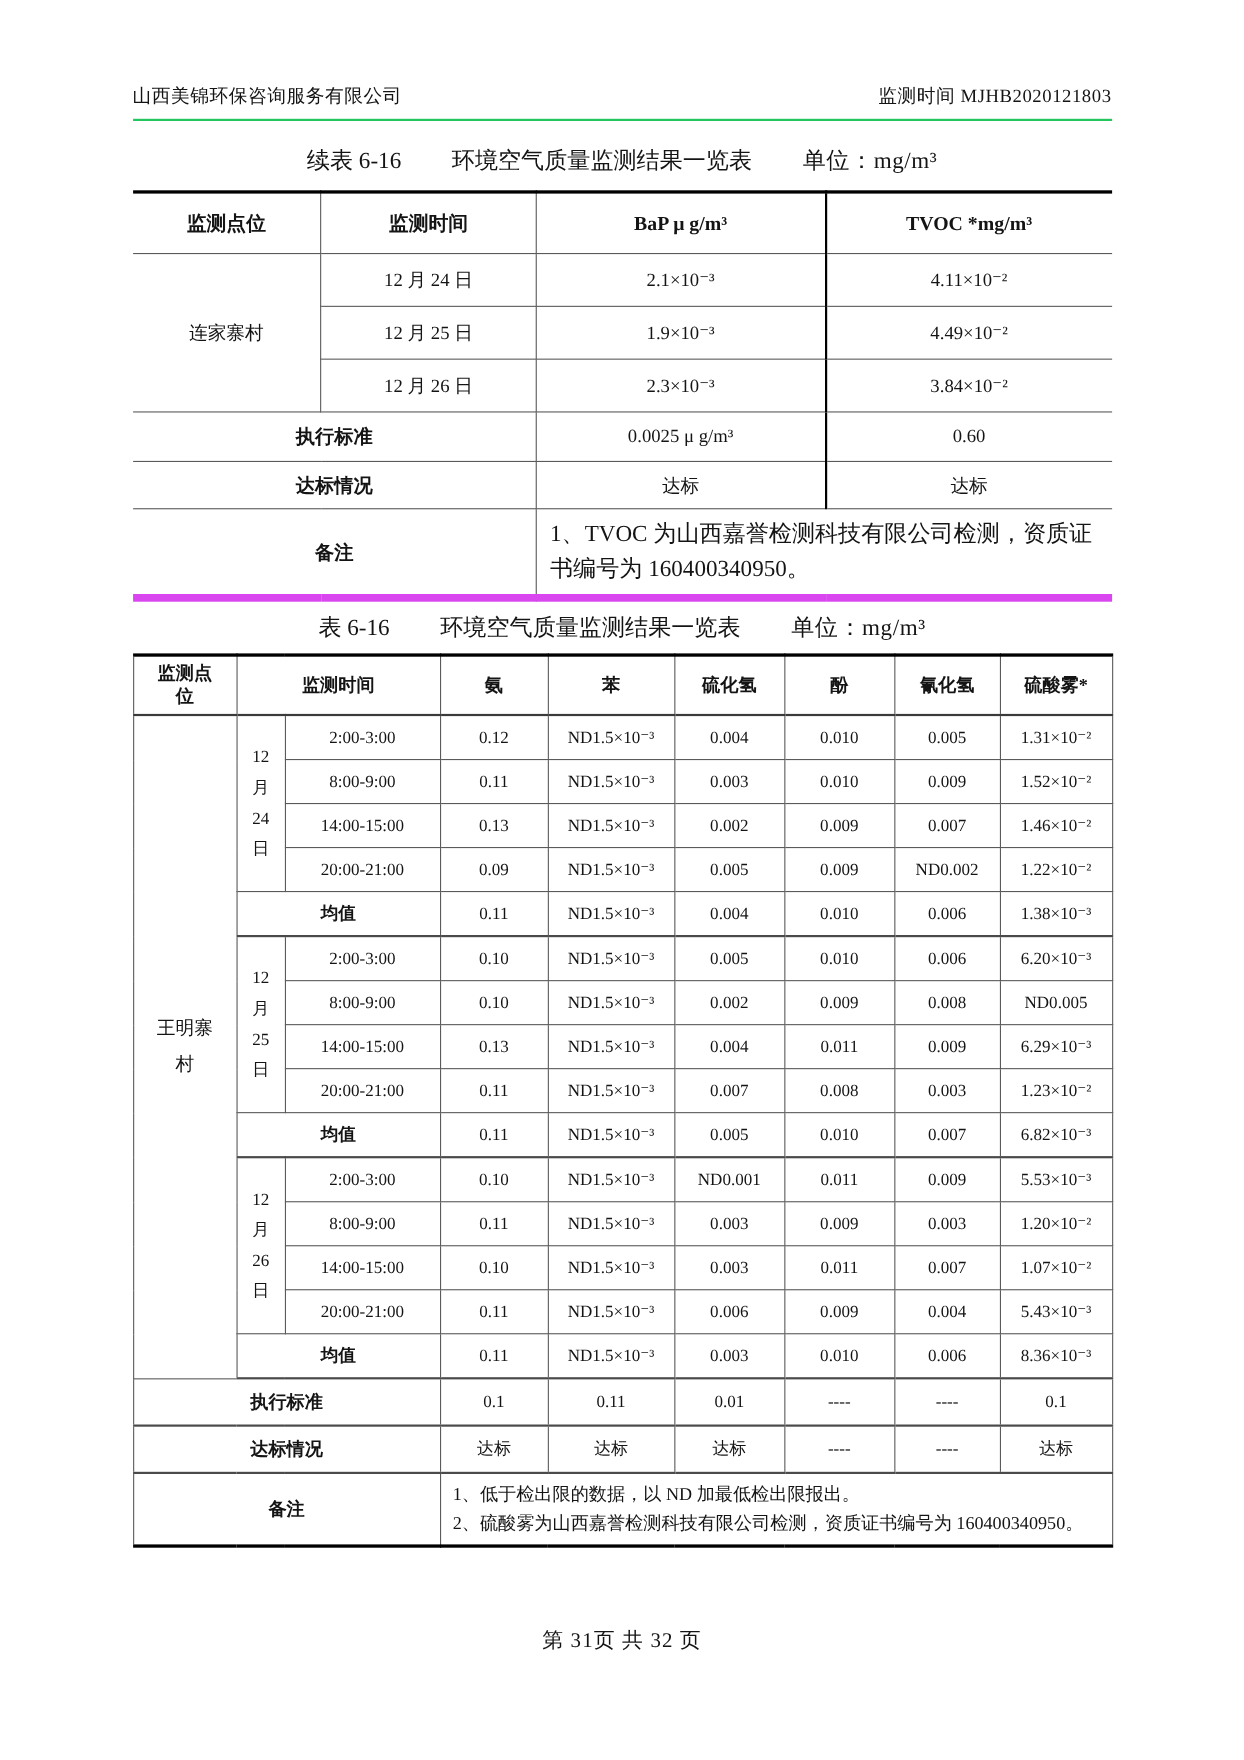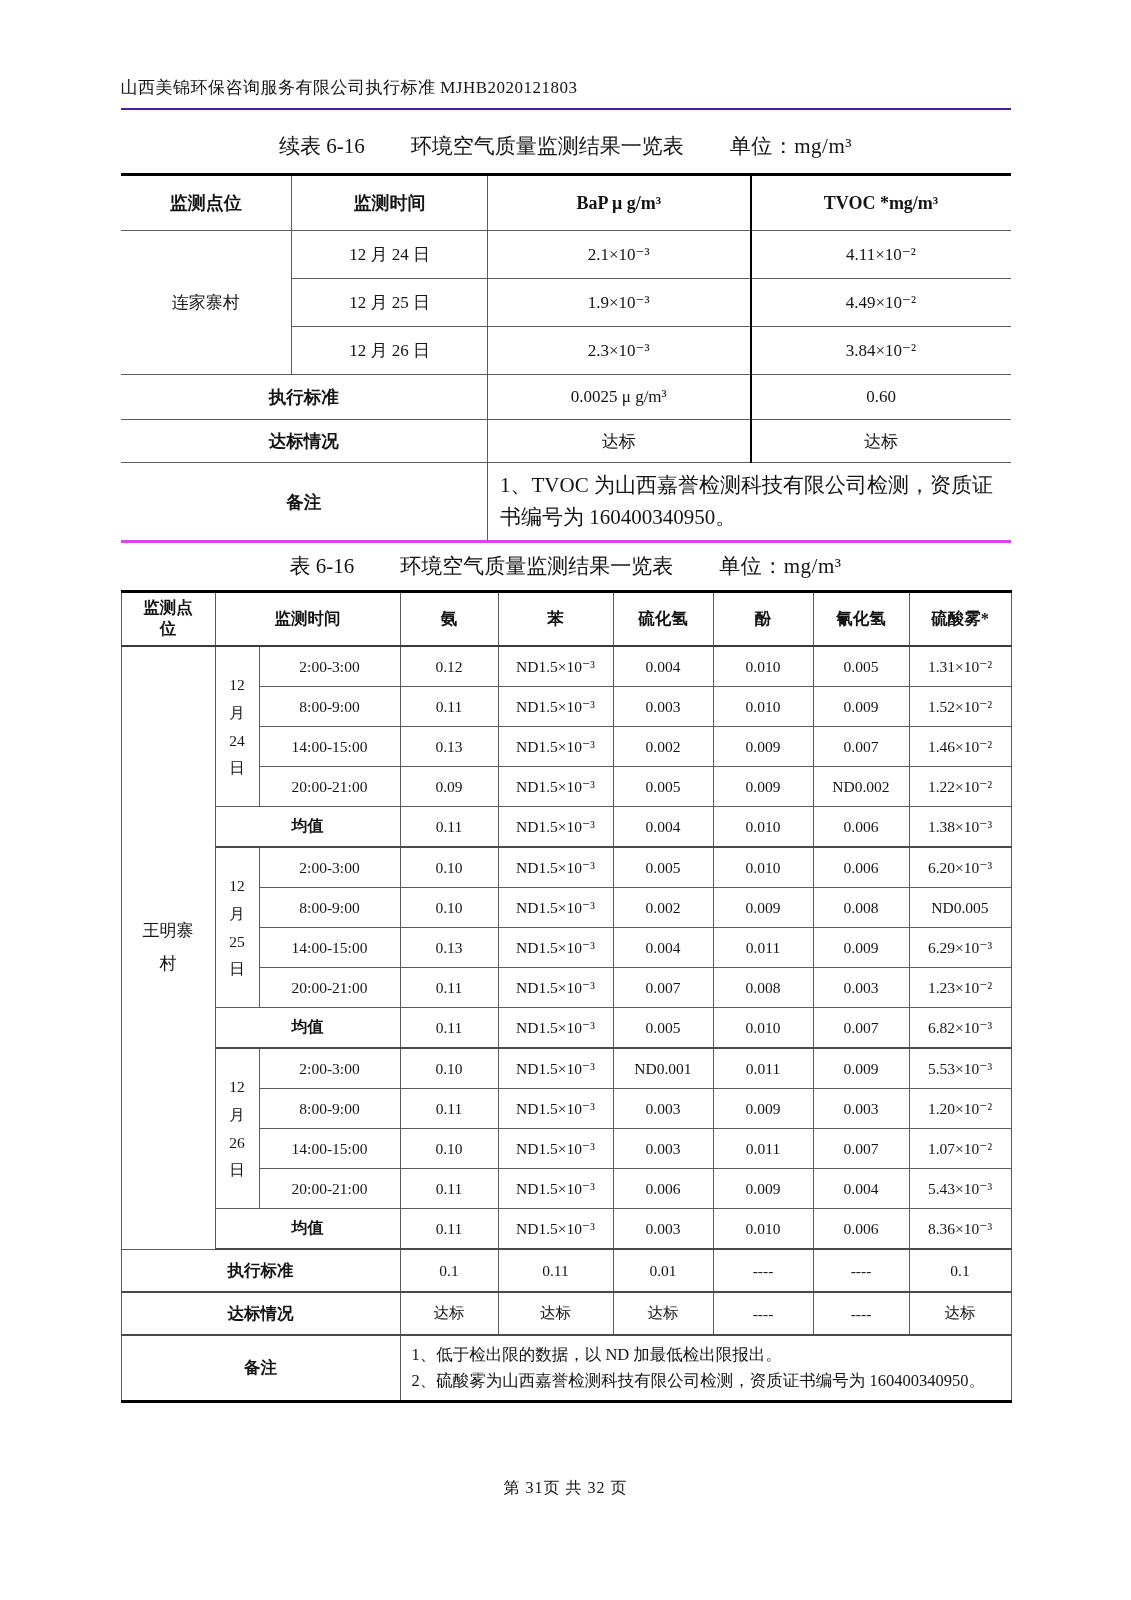--- a/index.html
+++ b/index.html
@@ -3,32 +3,32 @@
 <meta charset="utf-8">
 <style>
   html,body{margin:0;padding:0;}
   body{
     width:1131px;height:1600px;background:#ffffff;color:#141414;
     font-family:"Liberation Serif","DejaVu Serif",serif;
     position:relative;overflow:hidden;
   }
   .page{width:890px;margin:0 auto;padding-top:76px;position:relative;}
   
-  .doc-header{display:flex;align-items:flex-end;
-    font-size:17px;letter-spacing:.5px;padding-bottom:9px;border-bottom:2px solid #4c1d95;}
+  .doc-header{display:flex;justify-content:space-between;align-items:flex-end;
+    font-size:17px;letter-spacing:.5px;padding-bottom:9px;border-bottom:2px solid #22c55e;}
   
   .tbl-title{display:flex;justify-content:center;align-items:center;gap:46px;
     font-weight:normal;font-size:21px;margin:22px 0 13px;}
   .tbl-title .unit{letter-spacing:.5px;}
   
   table{border-collapse:collapse;table-layout:fixed;width:890px;}
   td,th{border:1px solid #5a5a5a;text-align:center;vertical-align:middle;
     padding:2px 4px;font-weight:normal;overflow:hidden;}
   
-  .t1{border-top:3px solid #000;border-bottom:3px solid #d946ef;}
+  .t1{border-top:3px solid #000;border-bottom:7px solid #d946ef;}
   .t1 th,.t1 td{font-size:17px;}
   .t1 tr.hd th{height:50px;font-weight:bold;font-size:18px;}
   .t1 tr.dr td{height:43px;}
   .t1 tr.sr td{height:40px;}
   .t1 tr.cr td{height:38px;}
   .t1 .lbl{font-weight:bold;font-size:17.5px;}
   .t1 .no-side-l{border-left:none;}
   .t1 .no-side-r{border-right:none;}
   .t1 .bL2{border-left:2px solid #000;}
   .t1 td.note-body{ text-align:left;padding:7px 12px;line-height:1.5;font-size:21px;}
@@ -41,30 +41,30 @@
   .t2 .site-cell{font-size:17px;white-space:pre-line;line-height:1.9;}
   .t2 .date-cell{font-size:15.5px;white-space:pre-line;line-height:1.8;padding:0 0;}
   .t2 tr.mean td{border-bottom:2px solid #4a4a4a;}
   .t2 tr.mean .lbl{font-weight:bold;font-size:16px;margin-top:15px;}
   .t2 tr.row-standard td,.t2 tr.row-compliance td{height:37px;border-bottom:2px solid #4a4a4a;}
   .t2 .lbl{font-weight:bold;font-size:16.5px;}
   .t2 td.note-body{text-align:left;padding:6px 11px;line-height:1.58;font-size:16.5px;}
   .t2 td.note-body div{margin:0;}
   
   .doc-footer{position:absolute;top:1478px;left:0;width:1131px;text-align:center;
-    font-size:16px;letter-spacing:1px;}
+    font-size:19px;letter-spacing:1px;}
 </style>
 </head>
 <body>
 
 <div class="page">
 
   <div class="doc-header">
     <span>山西美锦环保咨询服务有限公司</span>
-    <span>执行标准 MJHB2020121803</span>
+    <span>监测时间 MJHB2020121803</span>
   </div>
 
   <div class="tbl-title">
     <span>续表 6-16</span>
     <span>环境空气质量监测结果一览表</span>
     <span class="unit">单位：mg/m³</span>
   </div>
 
   <table class="t1">
     <colgroup>

